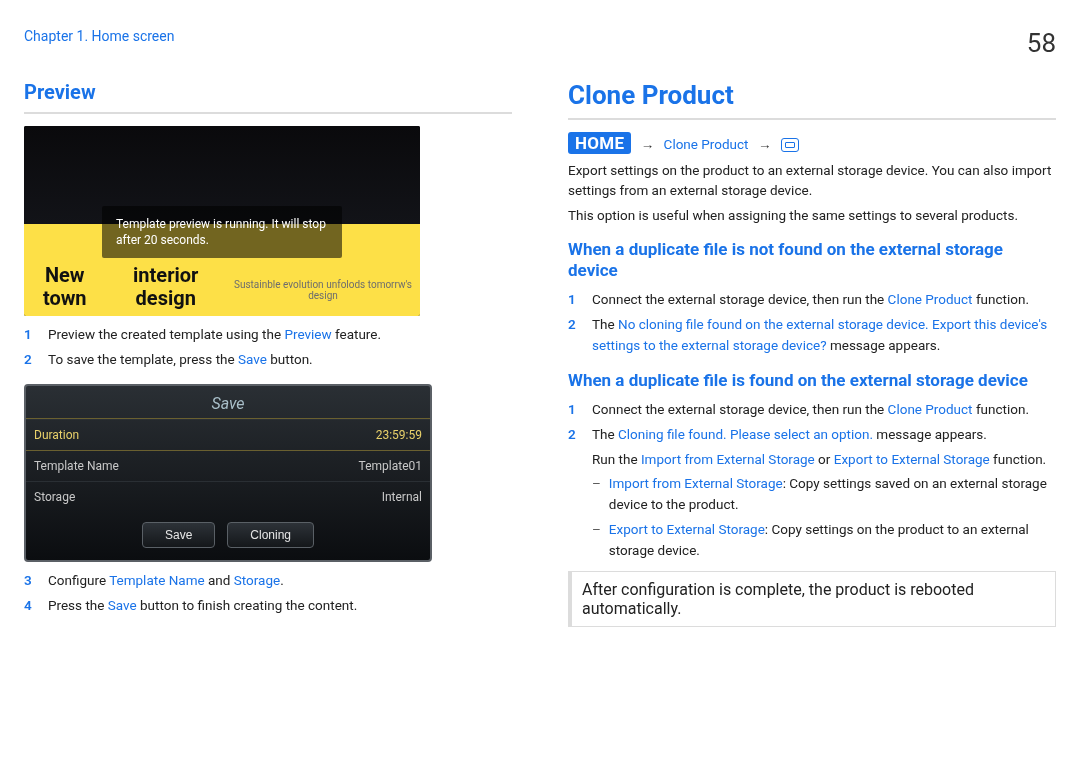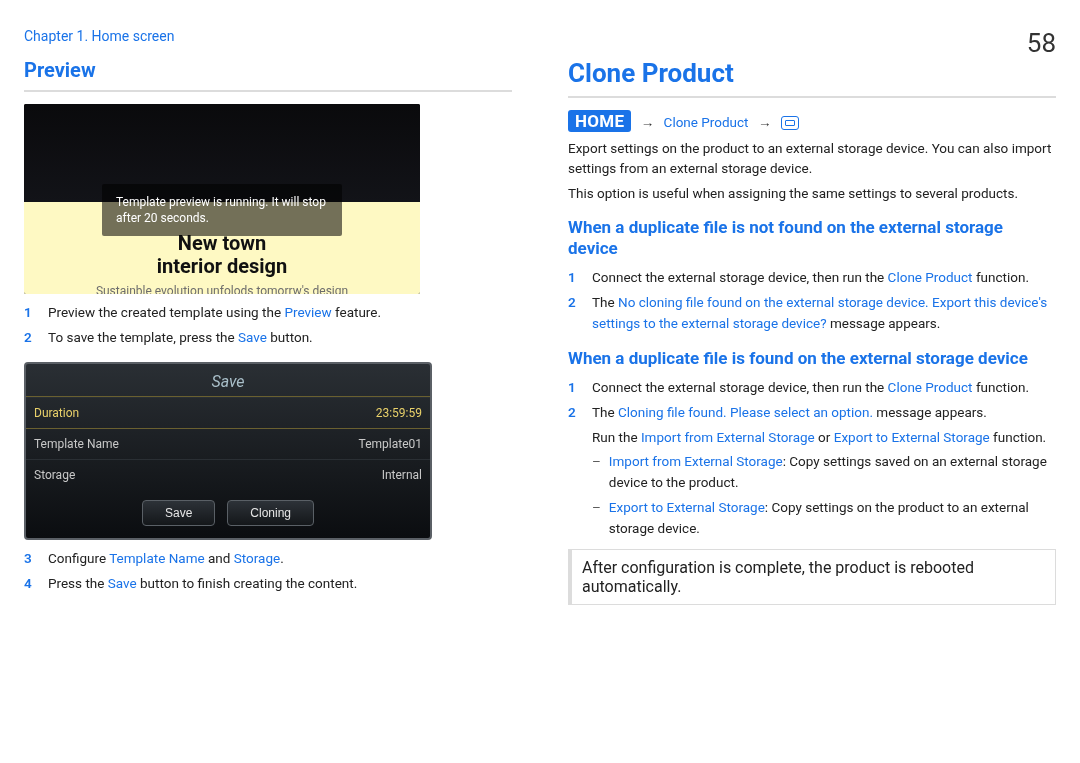--- a/index.html
+++ b/index.html
@@ -11,34 +11,34 @@
     --panel-grad-top:#2a2f34;
     --panel-grad-bot:#0b0d10;
     --yellow:#e9d16a;
   }
   *{box-sizing:border-box}
   html,body{margin:0;padding:0;background:#fff;color:var(--ink);font-family:-apple-system,Segoe UI,Roboto,Helvetica,Arial,sans-serif}
   .page{width:1080px;height:763px;position:relative;padding:28px 24px 24px 24px}
   .header{display:flex;justify-content:space-between;align-items:flex-start}
   .crumb{color:var(--accent);font-size:14px}
   .pno{font-size:26px;color:#333}
-  .cols{display:flex;gap:56px;}
+  .cols{display:flex;gap:56px;margin-top:22px}
   .col{flex:1;min-width:0}
   h2.sec{color:var(--accent);font-weight:700;margin:0 0 8px 0}
   .left h2.sec{font-size:20px}
   .right h2.sec{font-size:26px}
   .rule{height:0;border-top:1px solid var(--line);margin:6px 0 12px 0}
   .rule.thick{border-top-width:2px}
   
   .tv{width:100%;max-width:396px;background:#000;border-radius:2px;padding:0;position:relative;overflow:hidden}
   .tv .dark{height:98px;background:linear-gradient(180deg,#0a0a0c,#121318)}
   .tv .msgbar{position:absolute;left:78px;right:78px;top:80px;background:rgba(0,0,0,.55);border-radius:2px;padding:10px 14px;color:#fff;font-size:12px;line-height:1.35}
-  .tv .white{background:#fef9c3;height:92px;display:flex;flex-direction:column;justify-content:center;align-items:center;padding-top:34px}
+  .tv .white{background:#fde047;height:92px;display:flex;flex-direction:row;justify-content:center;align-items:center;padding-top:34px}
   .tv .white .ttl{color:#111;font-weight:700;font-size:20px;line-height:1.15;text-align:center}
-  .tv .white .sub{color:#6d6d6d;font-size:12px;margin-top:6px;text-align:left}
+  .tv .white .sub{color:#6d6d6d;font-size:10px;margin-top:6px;text-align:center}
   .tv-wrap{width:408px}
   
   ol.steps{list-style:none;padding:0;margin:8px 0 0 0}
   ol.steps>li{display:flex;gap:10px;font-size:13.5px;line-height:1.55;margin:4px 0}
   ol.steps .n{color:var(--accent);min-width:14px;font-weight:600}
   .ui{color:var(--accent)}
   
   .save-wrap{width:408px;margin-top:14px}
   .save{background:linear-gradient(180deg,var(--panel-grad-top),var(--panel-grad-bot));border:2px solid #5b6066;border-radius:4px;overflow:hidden}
   .save .title{color:#a9bfc9;font-size:16px;text-align:center;padding:8px 8px 6px 8px;font-style:italic}

